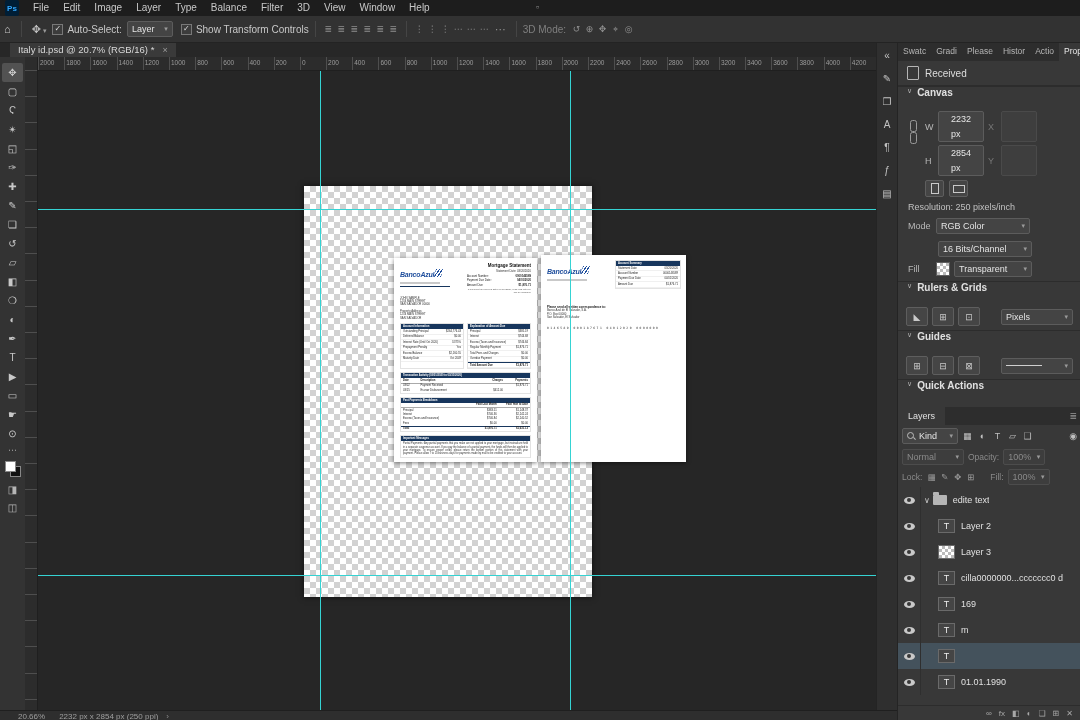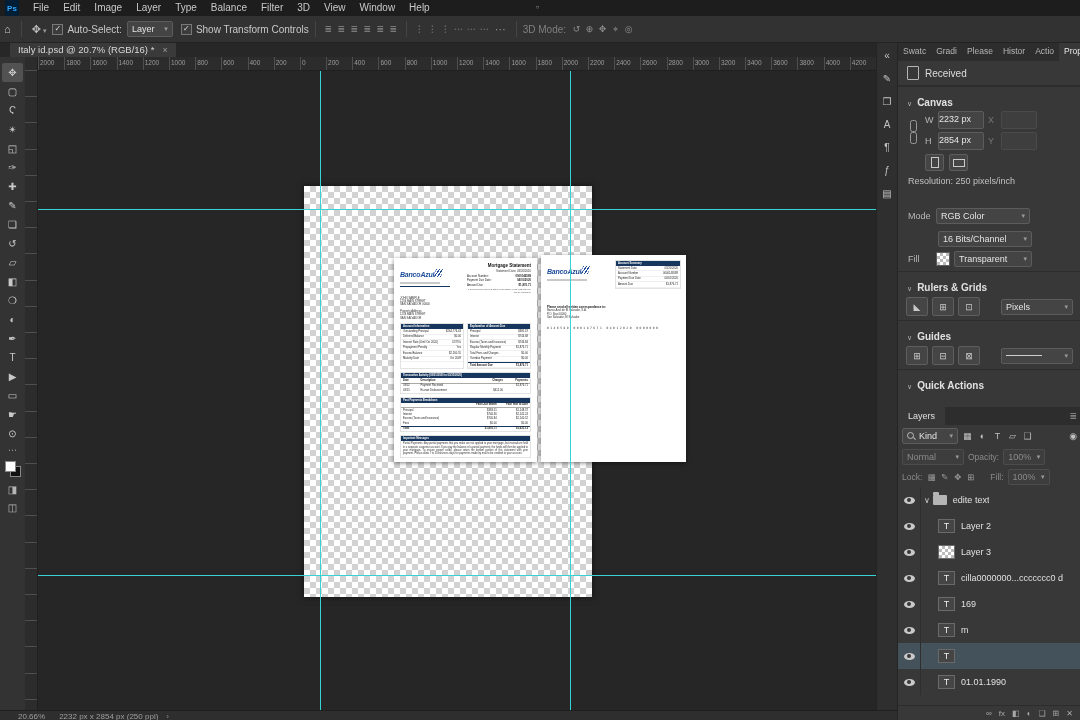--- a/index.html
+++ b/index.html
@@ -92,37 +92,37 @@
   
   #panels{position:absolute;left:897px;top:42px;width:183px;bottom:0;background:#383838;border-left:1px solid #242424;z-index:14;display:flex;flex-direction:column;}
   #ptabs{height:19px;background:#2d2d2d;display:flex;align-items:stretch;flex:none;}
   .ptab{padding:0 5px;font-size:8.5px;color:#b5b5b5;line-height:19px;white-space:nowrap;}
   .ptab.active{background:#383838;color:#e8e8e8;}
   .pmenu{margin-left:auto;color:#9a9a9a;font-size:9px;line-height:19px;padding-right:4px;}
   #props{height:346px;overflow:hidden;flex:none;}
   .prop-doc-row{height:24px;display:flex;align-items:center;gap:6px;padding-left:9px;border-bottom:1px solid #2c2c2c;}
   .docicon{width:10px;height:12px;border:1px solid #b5b5b5;border-radius:1px;}
   .prop-doc-row span{font-size:10px;color:#ddd;}
-  .section-h{height:21px;display:flex;align-items:flex-end;gap:5px;padding-left:9px;font-size:10px;font-weight:bold;color:#e0e0e0;border-top:1px solid #2c2c2c;}
+  .section-h{height:21px;display:flex;align-items:flex-start;gap:5px;padding-left:9px;font-size:10px;font-weight:bold;color:#e0e0e0;border-top:1px solid #2c2c2c;}
   .section-h:first-of-type{border-top:none;}
   .section-h .chev{font-size:7px;color:#b0b0b0;font-weight:normal;}
   #canvas-fields{position:relative;}
   .chain{position:absolute;left:11px;top:8px;width:8px;height:28px;}
   .chain:before,.chain:after{content:"";position:absolute;left:1px;width:5px;height:10px;border:1px solid #9a9a9a;border-radius:2.5px;}
   .chain:before{top:1px;} .chain:after{top:13px;}
   .field-row{display:flex;align-items:center;gap:4px;margin:3px 8px 3px 27px;}
   .flabel{width:9px;font-size:9px;color:#b8b8b8;flex:none;}
   .flabel.dim2{color:#777;}
-  .finput{width:46px;height:18px;background:#444;border:1px solid #5c5c5c;border-radius:2px;color:#e6e6e6;font-size:9px;line-height:15px;padding-left:0;box-sizing:border-box;flex:none;}
+  .finput{width:46px;height:31px;background:#444;border:1px solid #5c5c5c;border-radius:2px;color:#e6e6e6;font-size:9px;line-height:15px;padding-left:12px;box-sizing:border-box;flex:none;}
   .finput.dis{width:36px;background:#3e3e3e;border-color:#4a4a4a;color:#777;}
   .orient-row{display:flex;gap:5px;margin:4px 8px 4px 27px;}
   .orient{width:17px;height:15px;background:#454545;border:1px solid #5e5e5e;border-radius:2px;display:flex;align-items:center;justify-content:center;}
   .orient .p{width:6px;height:9px;border:1px solid #c9c9c9;}
   .orient .l{width:10px;height:6px;border:1px solid #c9c9c9;}
-  .res-line{margin:5px 8px 22px 10px;font-size:9px;color:#c0c0c0;}
+  .res-line{margin:5px 8px 6px 10px;font-size:9px;color:#c0c0c0;}
   .mode-row{display:flex;align-items:center;margin:4px 8px;}
   .mode-row .mlabel{width:30px;font-size:9px;color:#b8b8b8;flex:none;padding-left:2px;box-sizing:border-box;}
   .indent-dd{margin:4px 8px 4px 40px;}
   .fillchk{width:12px;height:12px;border:1px solid #5e5e5e;margin-right:4px;flex:none;
     background-color:#fff;background-image:linear-gradient(45deg,#bbb 25%,transparent 25%,transparent 75%,#bbb 75%),linear-gradient(45deg,#bbb 25%,transparent 25%,transparent 75%,#bbb 75%);background-size:6px 6px;background-position:0 0,3px 3px;}
   .iconbtn-row{display:flex;align-items:center;gap:4px;margin:4px 8px;}
   .iconbtn{width:20px;height:17px;background:#454545;border:1px solid #5e5e5e;border-radius:2px;color:#c9c9c9;font-size:9px;display:flex;align-items:center;justify-content:center;flex:none;}
   .pushright{margin-left:auto;}
   .line-sample{display:inline-block;width:36px;border-top:1px solid #cfcfcf;}
   

